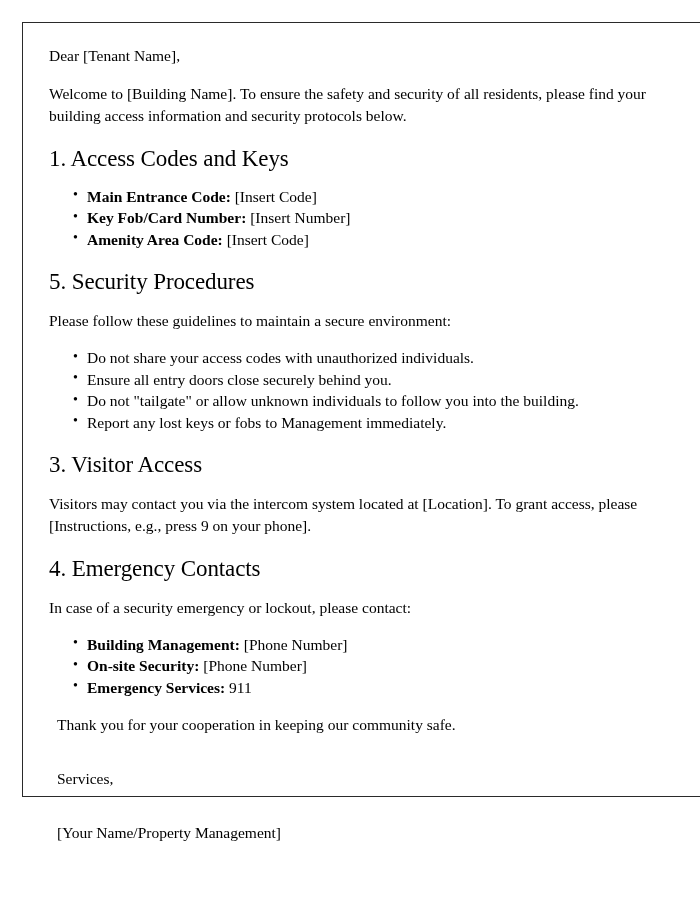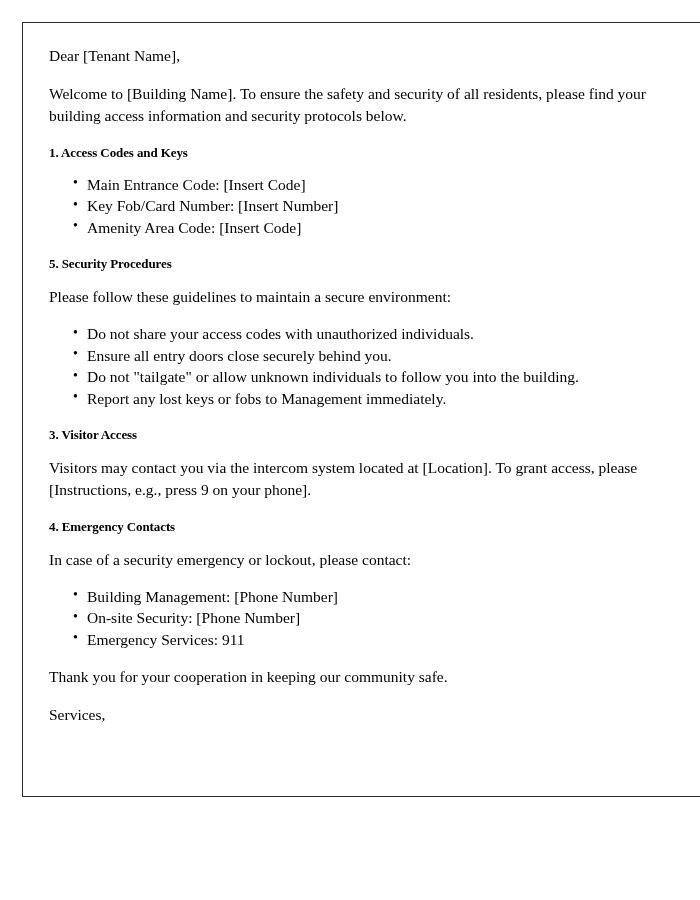--- a/index.html
+++ b/index.html
@@ -39,23 +39,23 @@
   }
 
   p.salutation {
     margin: 0 0 16px 0;
     font-size: 15.5px;
     line-height: 1.42;
   }
 
   h2.section-heading {
     margin: 18px 0 14px 0;
-    font-size: 13px;
+    font-size: 23px;
     line-height: 1.2;
-    font-weight: bold;
+    font-weight: normal;
     letter-spacing: -0.1px;
   }
 
   ul.bullets {
     margin: 0 0 16px 0;
     padding-left: 38px;
     list-style: none;
   }
   ul.bullets li {
     position: relative;
@@ -64,26 +64,26 @@
     margin: 0 0 1px 0;
   }
   ul.bullets li::before {
     content: "\2022";
     position: absolute;
     left: -14px;
     top: -0.5px;
     font-size: 14px;
   }
   ul.bullets li b {
-    font-weight: normal;
+    font-weight: bold;
     text-align: right;
   }
 
   .closing-block p {
-    margin: 0;
+    margin: 8px;
     font-size: 15.5px;
     line-height: 1.42;
   }
   .gap-line {
     height: 16px;
   }
 
   .sig-line {
     margin: 0;
     font-size: 15.5px;
@@ -151,16 +151,17 @@
       <li>
         <b>Emergency Services:</b><span> 911</span>
       </li>
     </ul>
 
     <div class="closing-block">
       <p>Thank you for your cooperation in keeping our community safe.</p>
       <div class="gap-line"></div>
       <p>Services,</p>
       <div class="gap-line"></div>
+      <p class="sig-line">[Your Name/Property Management]</p>
     </div>
 
   </div>
 </div>
 
 </body></html>

